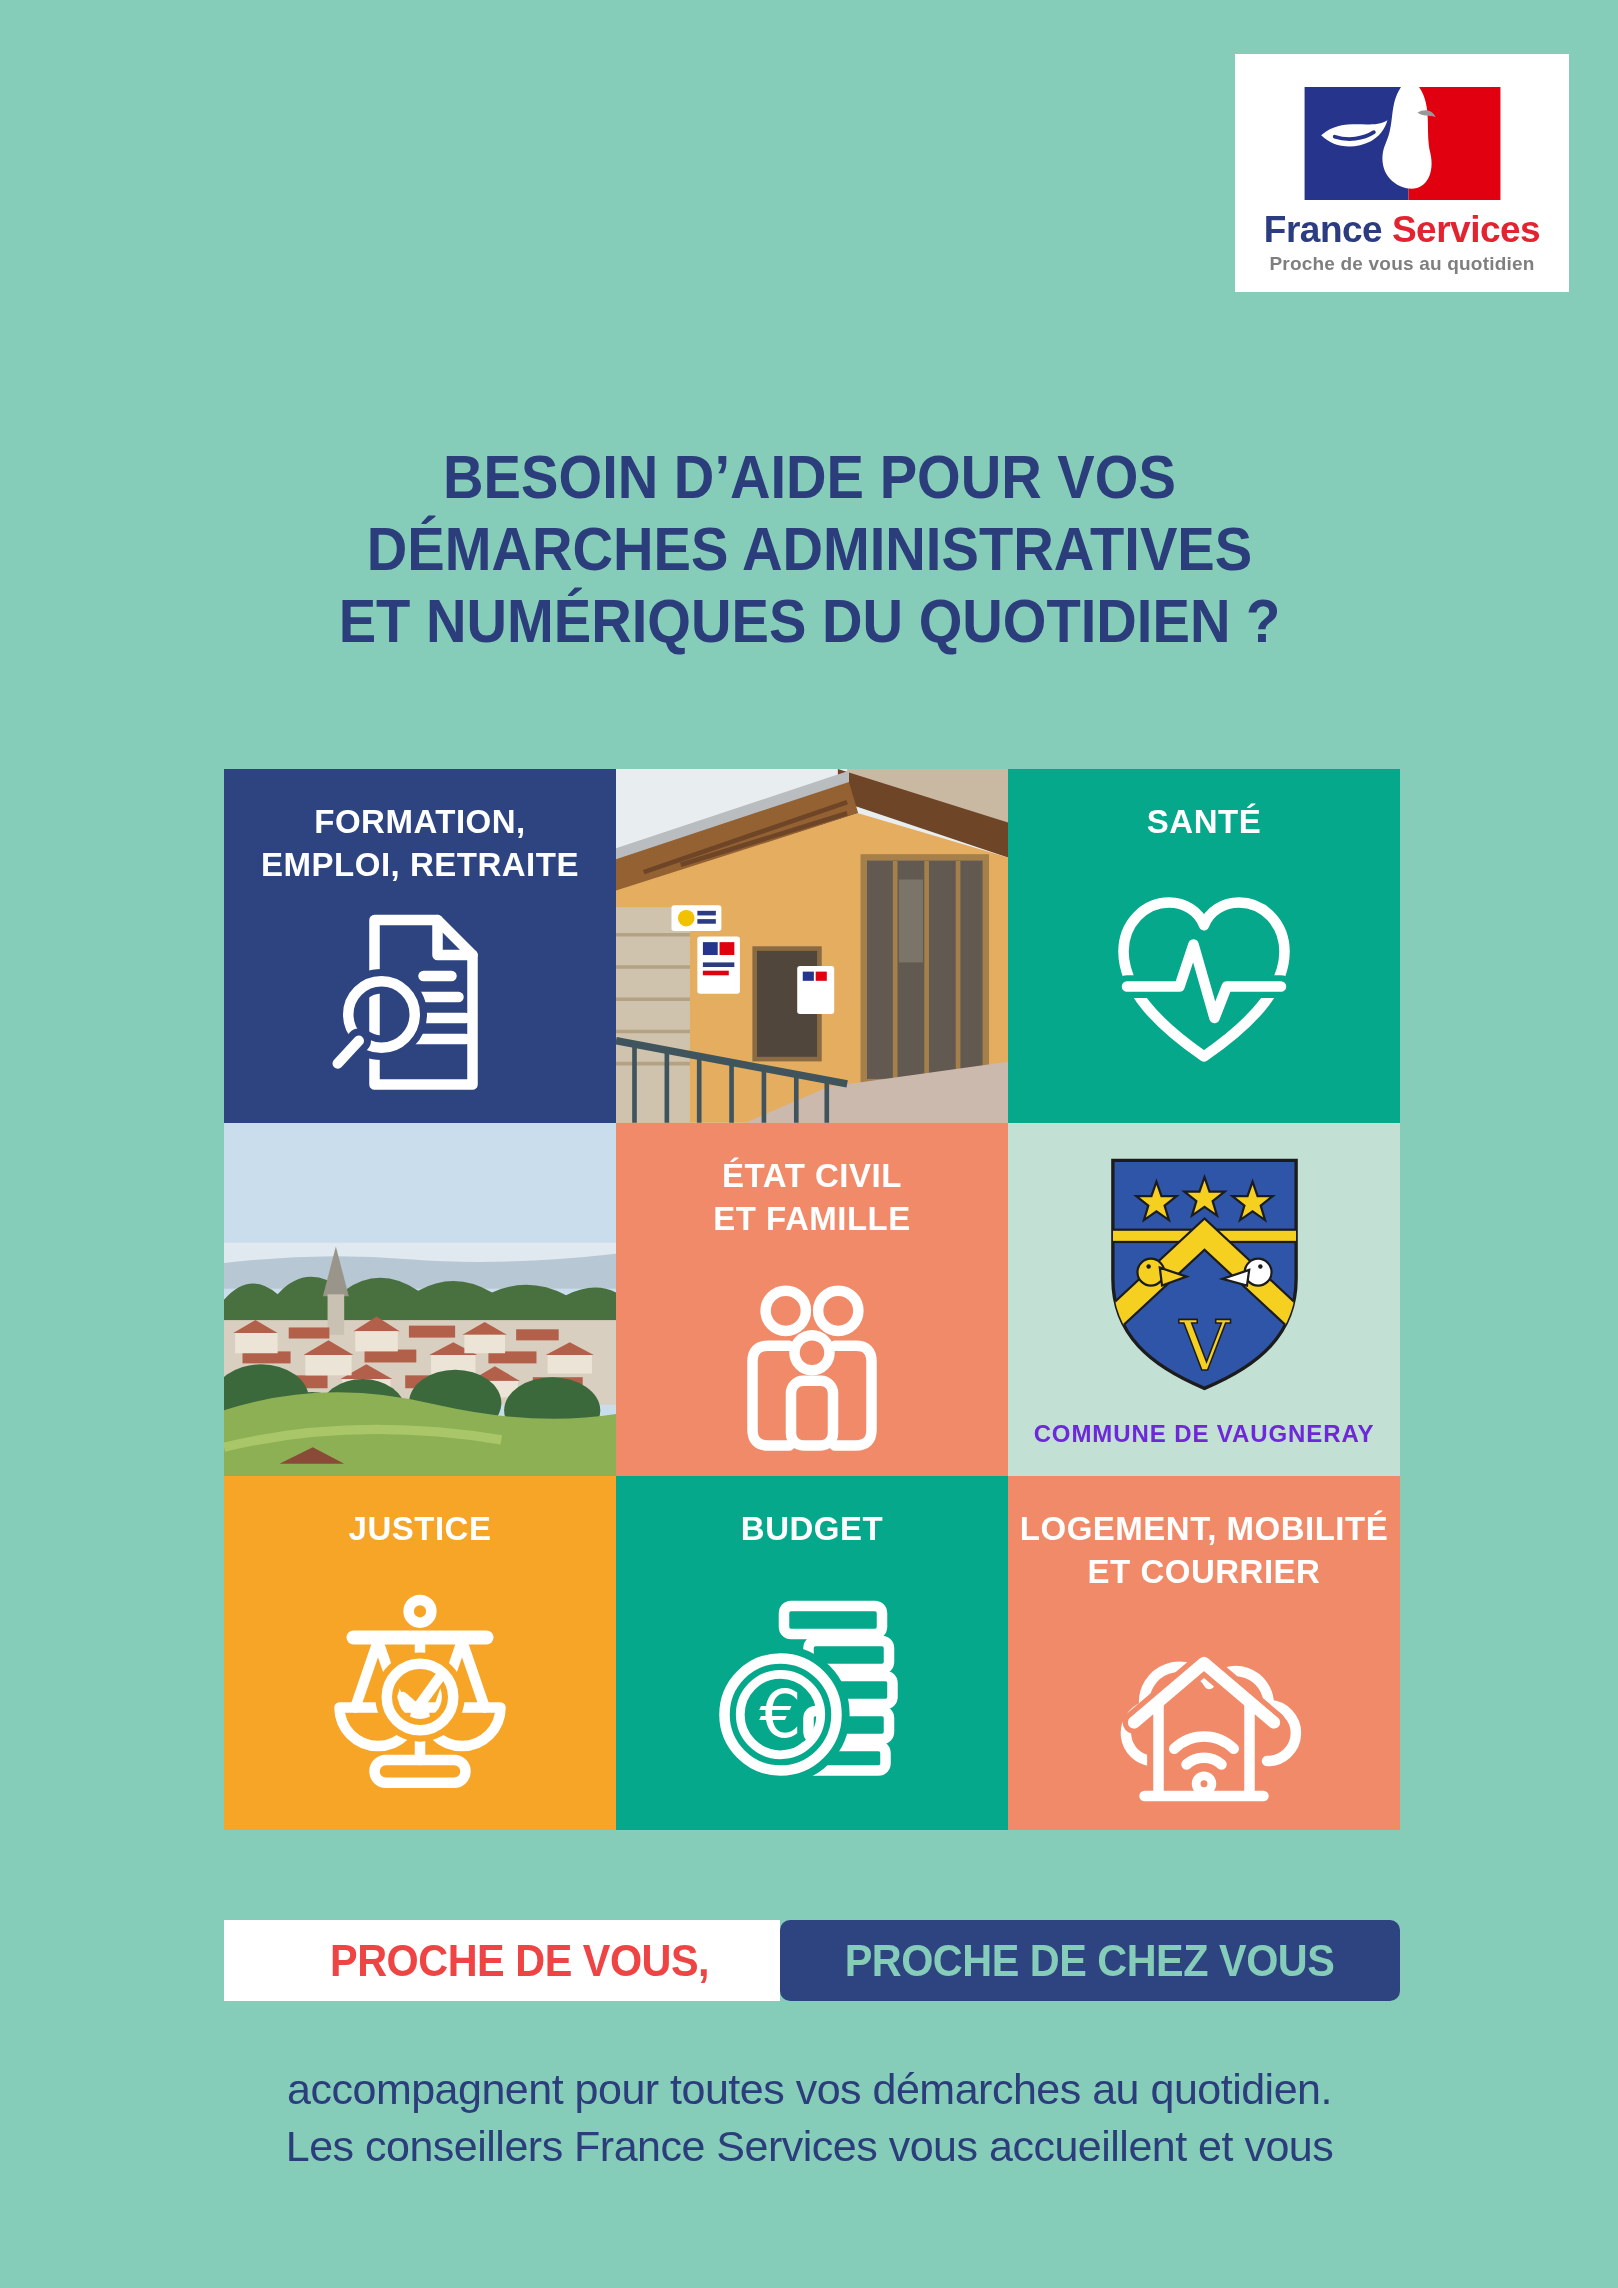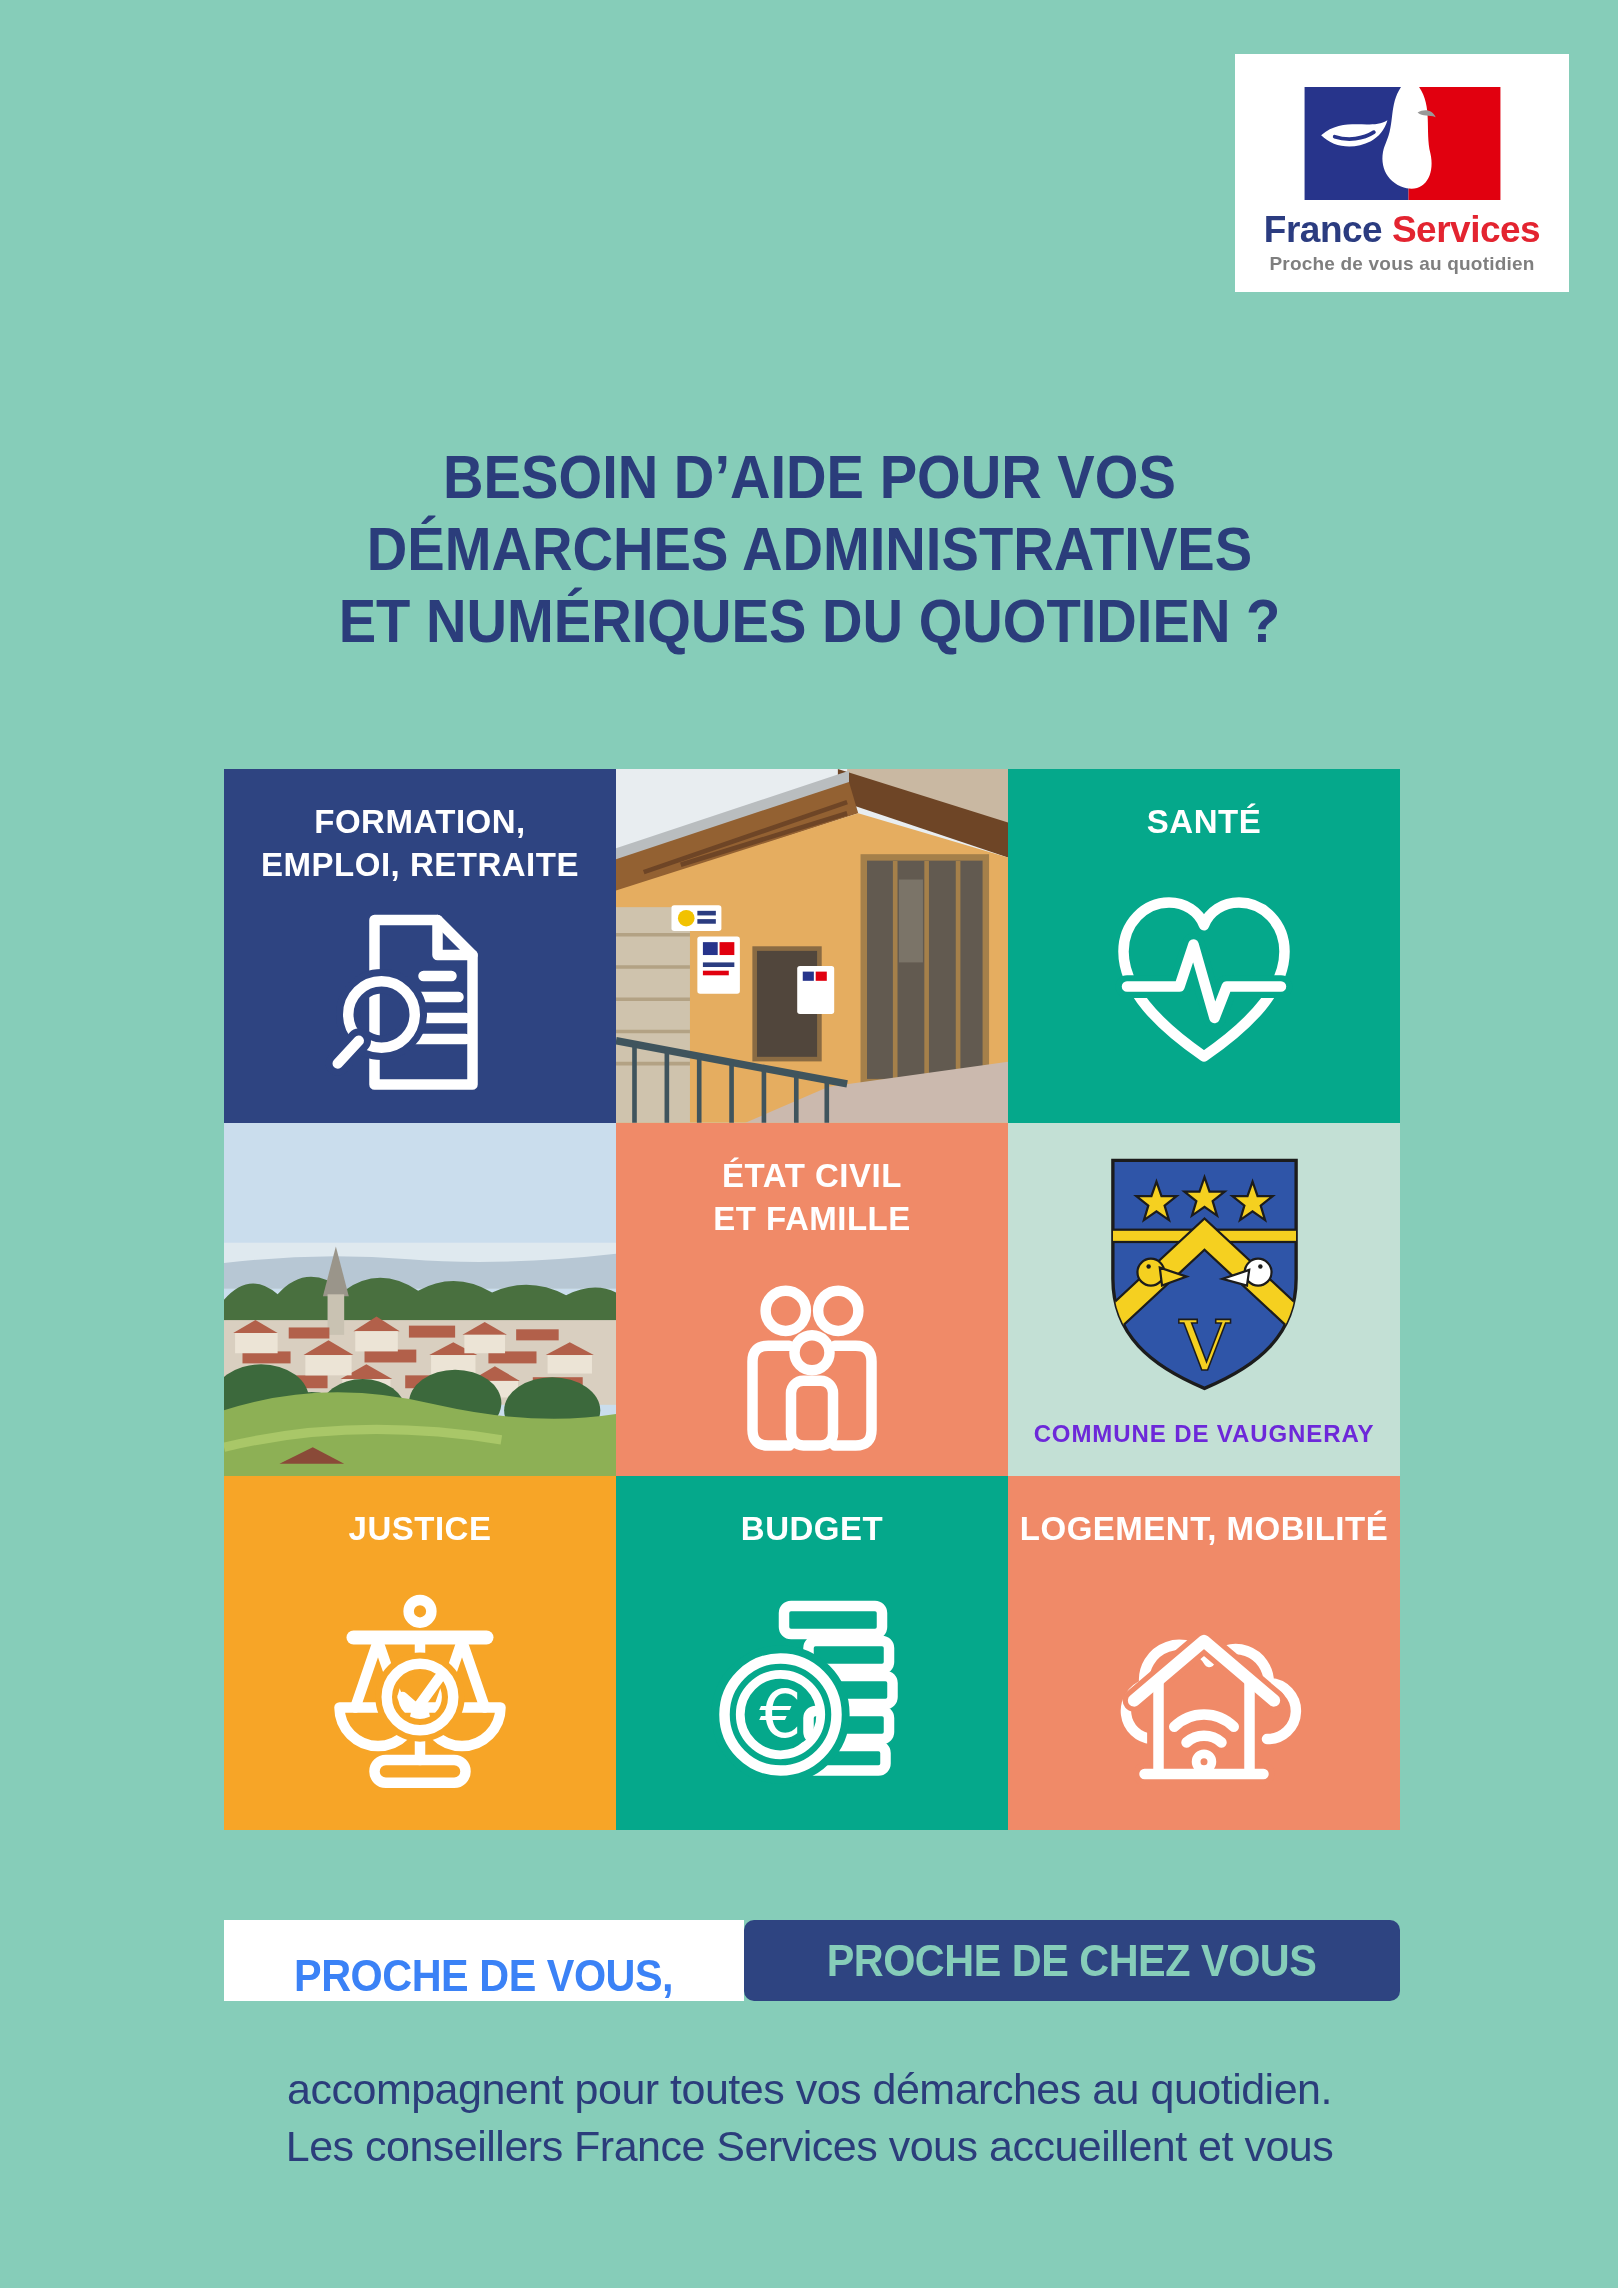--- a/index.html
+++ b/index.html
@@ -34,22 +34,22 @@
   .tile-icon{flex:1;display:flex;align-items:center;justify-content:center;width:100%;}
   .icon{width:210px;height:210px;display:block;}
   .photo-tile{display:block;padding:0;}
   .photo-tile svg{width:100%;height:100%;display:block;}
   .emblem-tile{justify-content:flex-start;}
   .emblem{width:233px;height:257px;margin-top:24px;display:block;}
   .emblem-caption{margin-top:16.6px;color:#6d28d9;font-weight:bold;font-size:24px;letter-spacing:0.9px;white-space:nowrap;}
 
   
   .banner{position:absolute;left:224px;top:1920px;width:1176px;height:81px;display:flex;}
-  .banner-left{width:520px;background:#ffffff;color:#3b82f6;display:flex;align-items:flex-end;justify-content:center;
-               font-weight:bold;font-size:44px;letter-spacing:-0.5px;transform-origin:center;}
+  .banner-left{width:520px;background:#ffffff;color:#ef4444;display:flex;align-items:center;justify-content:center;
+               font-weight:bold;font-size:44px;letter-spacing:-0.5px;transform-origin:center;padding-left:36px;}
   .banner-right{flex:1;background:#2e4481;color:#86cdb9;display:flex;align-items:center;justify-content:center;
                 font-weight:bold;font-size:44px;letter-spacing:-0.5px;border-radius:10px;}
   .banner-left span,.banner-right span{display:inline-block;transform:scaleX(0.94);}
 
   
   .footer{position:absolute;top:2061px;left:0;width:100%;text-align:center;color:#2b3d7b;
           font-size:43px;line-height:57px;font-weight:normal;letter-spacing:-0.5px;}
 </style>
 </head>
 <body>
@@ -267,20 +267,21 @@
           <circle cx="42" cy="74" r="32"></circle>
           <circle cx="42" cy="74" r="23" stroke-width="5"></circle>
           <text x="42" y="87" text-anchor="middle" font-family="DejaVu Sans, sans-serif" font-size="38" fill="#ffffff" stroke="none">€</text>
         </svg>
       </div>
     </div>
 
     <div class="tile tile-salmon">
       <div class="tile-label">
         <div>LOGEMENT, MOBILITÉ</div>
+        <div>ET COURRIER</div>
       </div>
       <div class="tile-icon">
         <svg class="icon" viewBox="0 0 120 120" fill="none" stroke="#ffffff" stroke-width="6" stroke-linecap="round" stroke-linejoin="round">
           <path d="M30 88 a16 16 0 0 1 -4 -31 a20 20 0 0 1 37 -13 a19 19 0 0 1 34 12 a15 15 0 0 1 -1 32"></path>
           <g stroke="#f08a68" stroke-width="13">
             <path d="M20 66 L60 32 L100 66"></path>
             <path d="M34 56 V108 M86 56 V108 M26 108 H94"></path>
           </g>
           <path d="M20 66 L60 32 L100 66" stroke-width="7"></path>
           <path d="M34 56 V108 M86 56 V108 M26 108 H94"></path>

